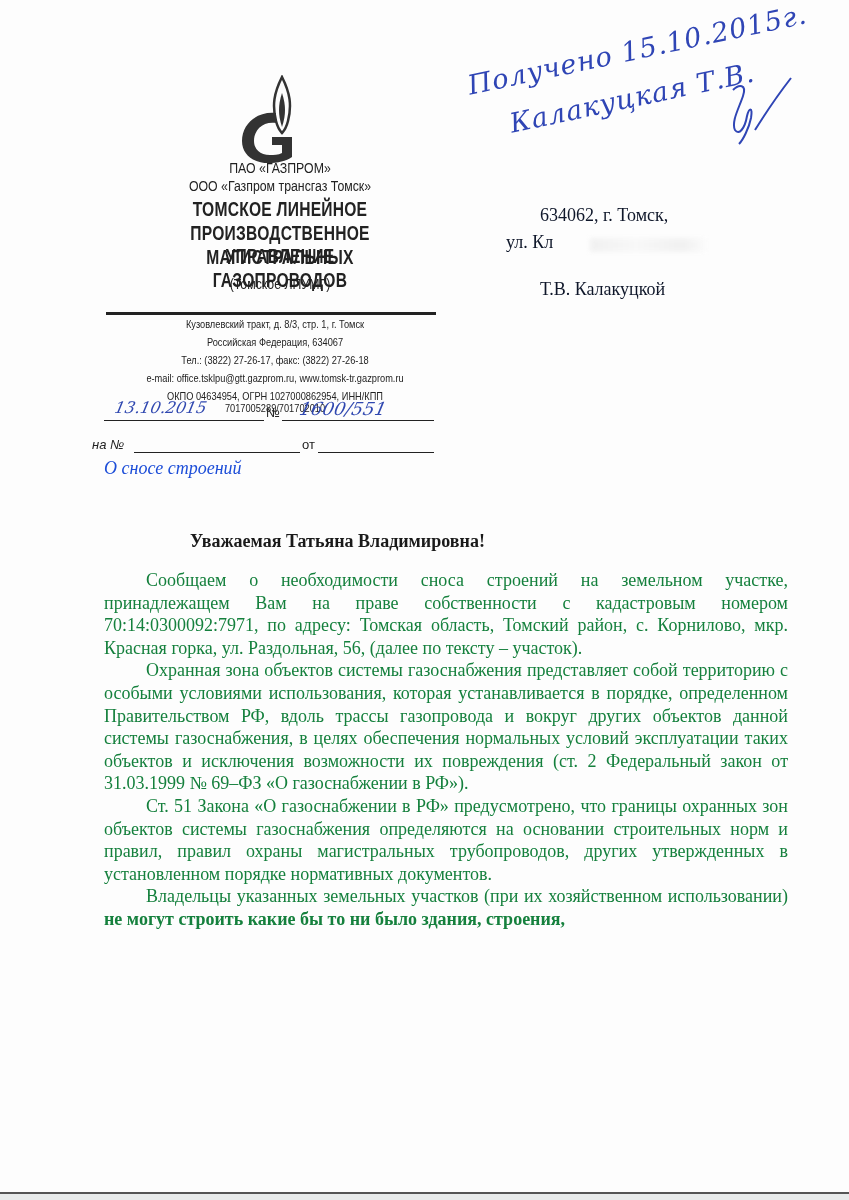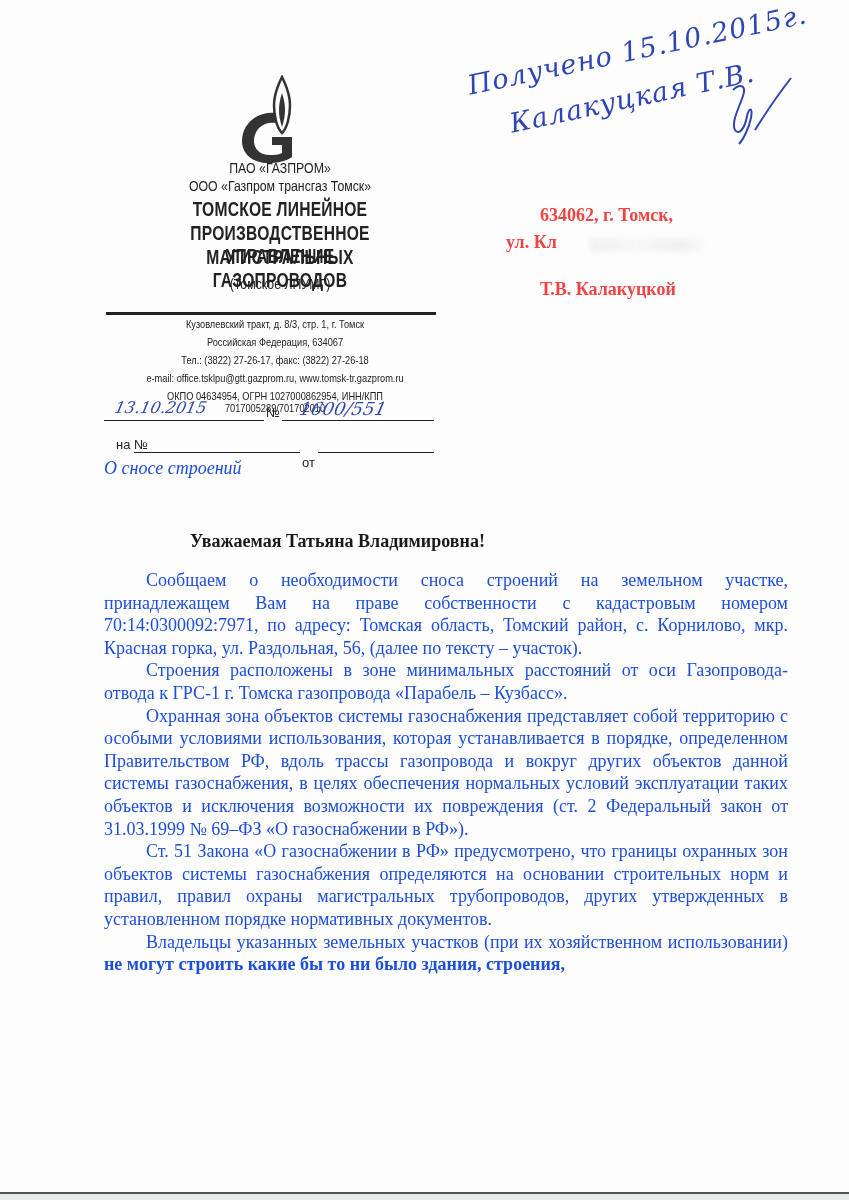--- a/index.html
+++ b/index.html
@@ -39,29 +39,29 @@
   .lbl { position: absolute; font-family: "Liberation Sans", sans-serif; font-size: 13px; color: #222; }
   .subject { position: absolute; left: 104px; top: 458px; font-size: 18px; font-style: italic; color: #1d4ed8; }
 
   
   .note { position: absolute; font-family: "DejaVu Serif", serif; font-style: italic; color: #2f45b5; font-size: 27px; transform: rotate(-12deg); transform-origin: left center; letter-spacing: 1px; }
   .note-1 { left: 468px; top: 70px; }
   .note-2 { left: 510px; top: 108px; }
   .note-sign { position: absolute; left: 725px; top: 70px; width: 70px; height: 80px; }
 
   
-  .addr { position: absolute; font-size: 18px; font-weight: bold; color: #ef4444; text-align: center; }
+  .addr { position: absolute; font-size: 18px; font-weight: normal; color: #0f172a; text-align: center; }
   .addr-1 { left: 540px; top: 205px; }
   .addr-2 { left: 506px; top: 232px; }
   .addr-blur { position: absolute; left: 590px; top: 238px; width: 115px; height: 14px; background: linear-gradient(90deg, #eee 0%, #f7f7f7 40%, #eee 80%, #fafafa 100%); filter: blur(2px); opacity: 0.8; }
   .addr-3 { left: 540px; top: 279px; }
 
   
   .salutation { position: absolute; left: 0; width: 675px; top: 531px; text-align: center; font-size: 18px; font-weight: bold; }
-  .body-text { position: absolute; left: 104px; width: 684px; top: 569px; font-size: 18px; line-height: 22.6px; text-align: justify; color: #1d4ed8; }
+  .body-text { position: absolute; left: 104px; width: 684px; top: 569px; font-size: 18px; line-height: 22.6px; text-align: justify; color: #15803d; }
   .body-text p { margin: 0; text-indent: 42px; }
   .body-text b { font-weight: bold; }
 </style>
 </head>
 <body>
 
 <div class="page">
 
   <svg class="logo" viewBox="0 0 60 90">
     <path d="M44 2 C36 18 34 30 38 46 C40 54 44 58 44 58 C44 58 48 54 50 46 C54 30 52 18 44 2 Z" fill="none" stroke="#333" stroke-width="2.5"></path>
@@ -81,44 +81,43 @@
   <div class="lh-small lh-a3">Тел.: (3822) 27-26-17, факс: (3822) 27-26-18</div>
   <div class="lh-small lh-a4">e-mail: office.tsklpu@gtt.gazprom.ru, www.tomsk-tr.gazprom.ru</div>
   <div class="lh-small lh-a5">ОКПО 04634954, ОГРН 1027000862954, ИНН/КПП 7017005289/701702010</div>
 
   <div class="hand hand-date">13.10.2015</div>
   <div class="field-line" style="left:104px; top:420px; width:160px;"></div>
   <div class="lbl" style="left:266px; top:405px;">№</div>
   <div class="hand hand-num">1600/551</div>
   <div class="field-line" style="left:282px; top:420px; width:152px;"></div>
 
-  <div class="lbl" style="left:116px; top:437px;">на №</div>
+  <div class="lbl" style="left:92px; top:437px;font-style:italic;">на №</div>
   <div class="field-line" style="left:134px; top:452px; width:166px;"></div>
-  <div class="lbl" style="left:302px; top:455px;">от</div>
+  <div class="lbl" style="left:302px; top:437px;">от</div>
   <div class="field-line" style="left:318px; top:452px; width:116px;"></div>
 
   <div class="subject">О сносе строений</div>
 
   <div class="note note-1">Получено 15.10.2015г.</div>
   <div class="note note-2">Калакуцкая Т.В.</div>
   <svg class="note-sign" viewBox="0 0 70 80">
     <path d="M8 20 C14 14 22 14 18 26 C14 38 6 52 10 60 C14 66 20 58 22 46 C24 38 28 36 26 48 C24 58 18 70 14 74" fill="none" stroke="#2f45b5" stroke-width="2"></path>
     <path d="M30 60 C40 44 52 26 66 8" fill="none" stroke="#2f45b5" stroke-width="2"></path>
   </svg>
 
   <div class="addr addr-1">634062, г. Томск,</div>
   <div class="addr addr-2">ул. Кл</div>
   <div class="addr-blur"></div>
   <div class="addr addr-3">Т.В. Калакуцкой</div>
 
   <div class="salutation">Уважаемая Татьяна Владимировна!</div>
 
   <div class="body-text">
     <p>Сообщаем о необходимости сноса строений на земельном участке, принадлежащем Вам на праве собственности с кадастровым номером 70:14:0300092:7971, по адресу: Томская область, Томский район, с. Корнилово, мкр. Красная горка, ул. Раздольная, 56, (далее по тексту – участок).</p>
-    <p>Строения расположены в зоне минимальных расстояний от оси Газопровода-отвода к ГРС-1 г. Томска газопровода «Парабель – Кузбасс».</p>
     <p>Охранная зона объектов системы газоснабжения представляет собой территорию с особыми условиями использования, которая устанавливается в порядке, определенном Правительством РФ, вдоль трассы газопровода и вокруг других объектов данной системы газоснабжения, в целях обеспечения нормальных условий эксплуатации таких объектов и исключения возможности их повреждения (ст. 2 Федеральный закон от 31.03.1999 № 69–ФЗ «О газоснабжении в РФ»).</p>
     <p>Ст. 51 Закона «О газоснабжении в РФ» предусмотрено, что границы охранных зон объектов системы газоснабжения определяются на основании строительных норм и правил, правил охраны магистральных трубопроводов, других утвержденных в установленном порядке нормативных документов.</p>
     <p><span>Владельцы указанных земельных участков (при их хозяйственном использовании) </span><b>не могут строить какие бы то ни было здания, строения,</b></p>
   </div>
 
   <div class="bottom-edge"></div>
   <div class="bottom-strip"></div>
 </div>
 
 </body></html>

